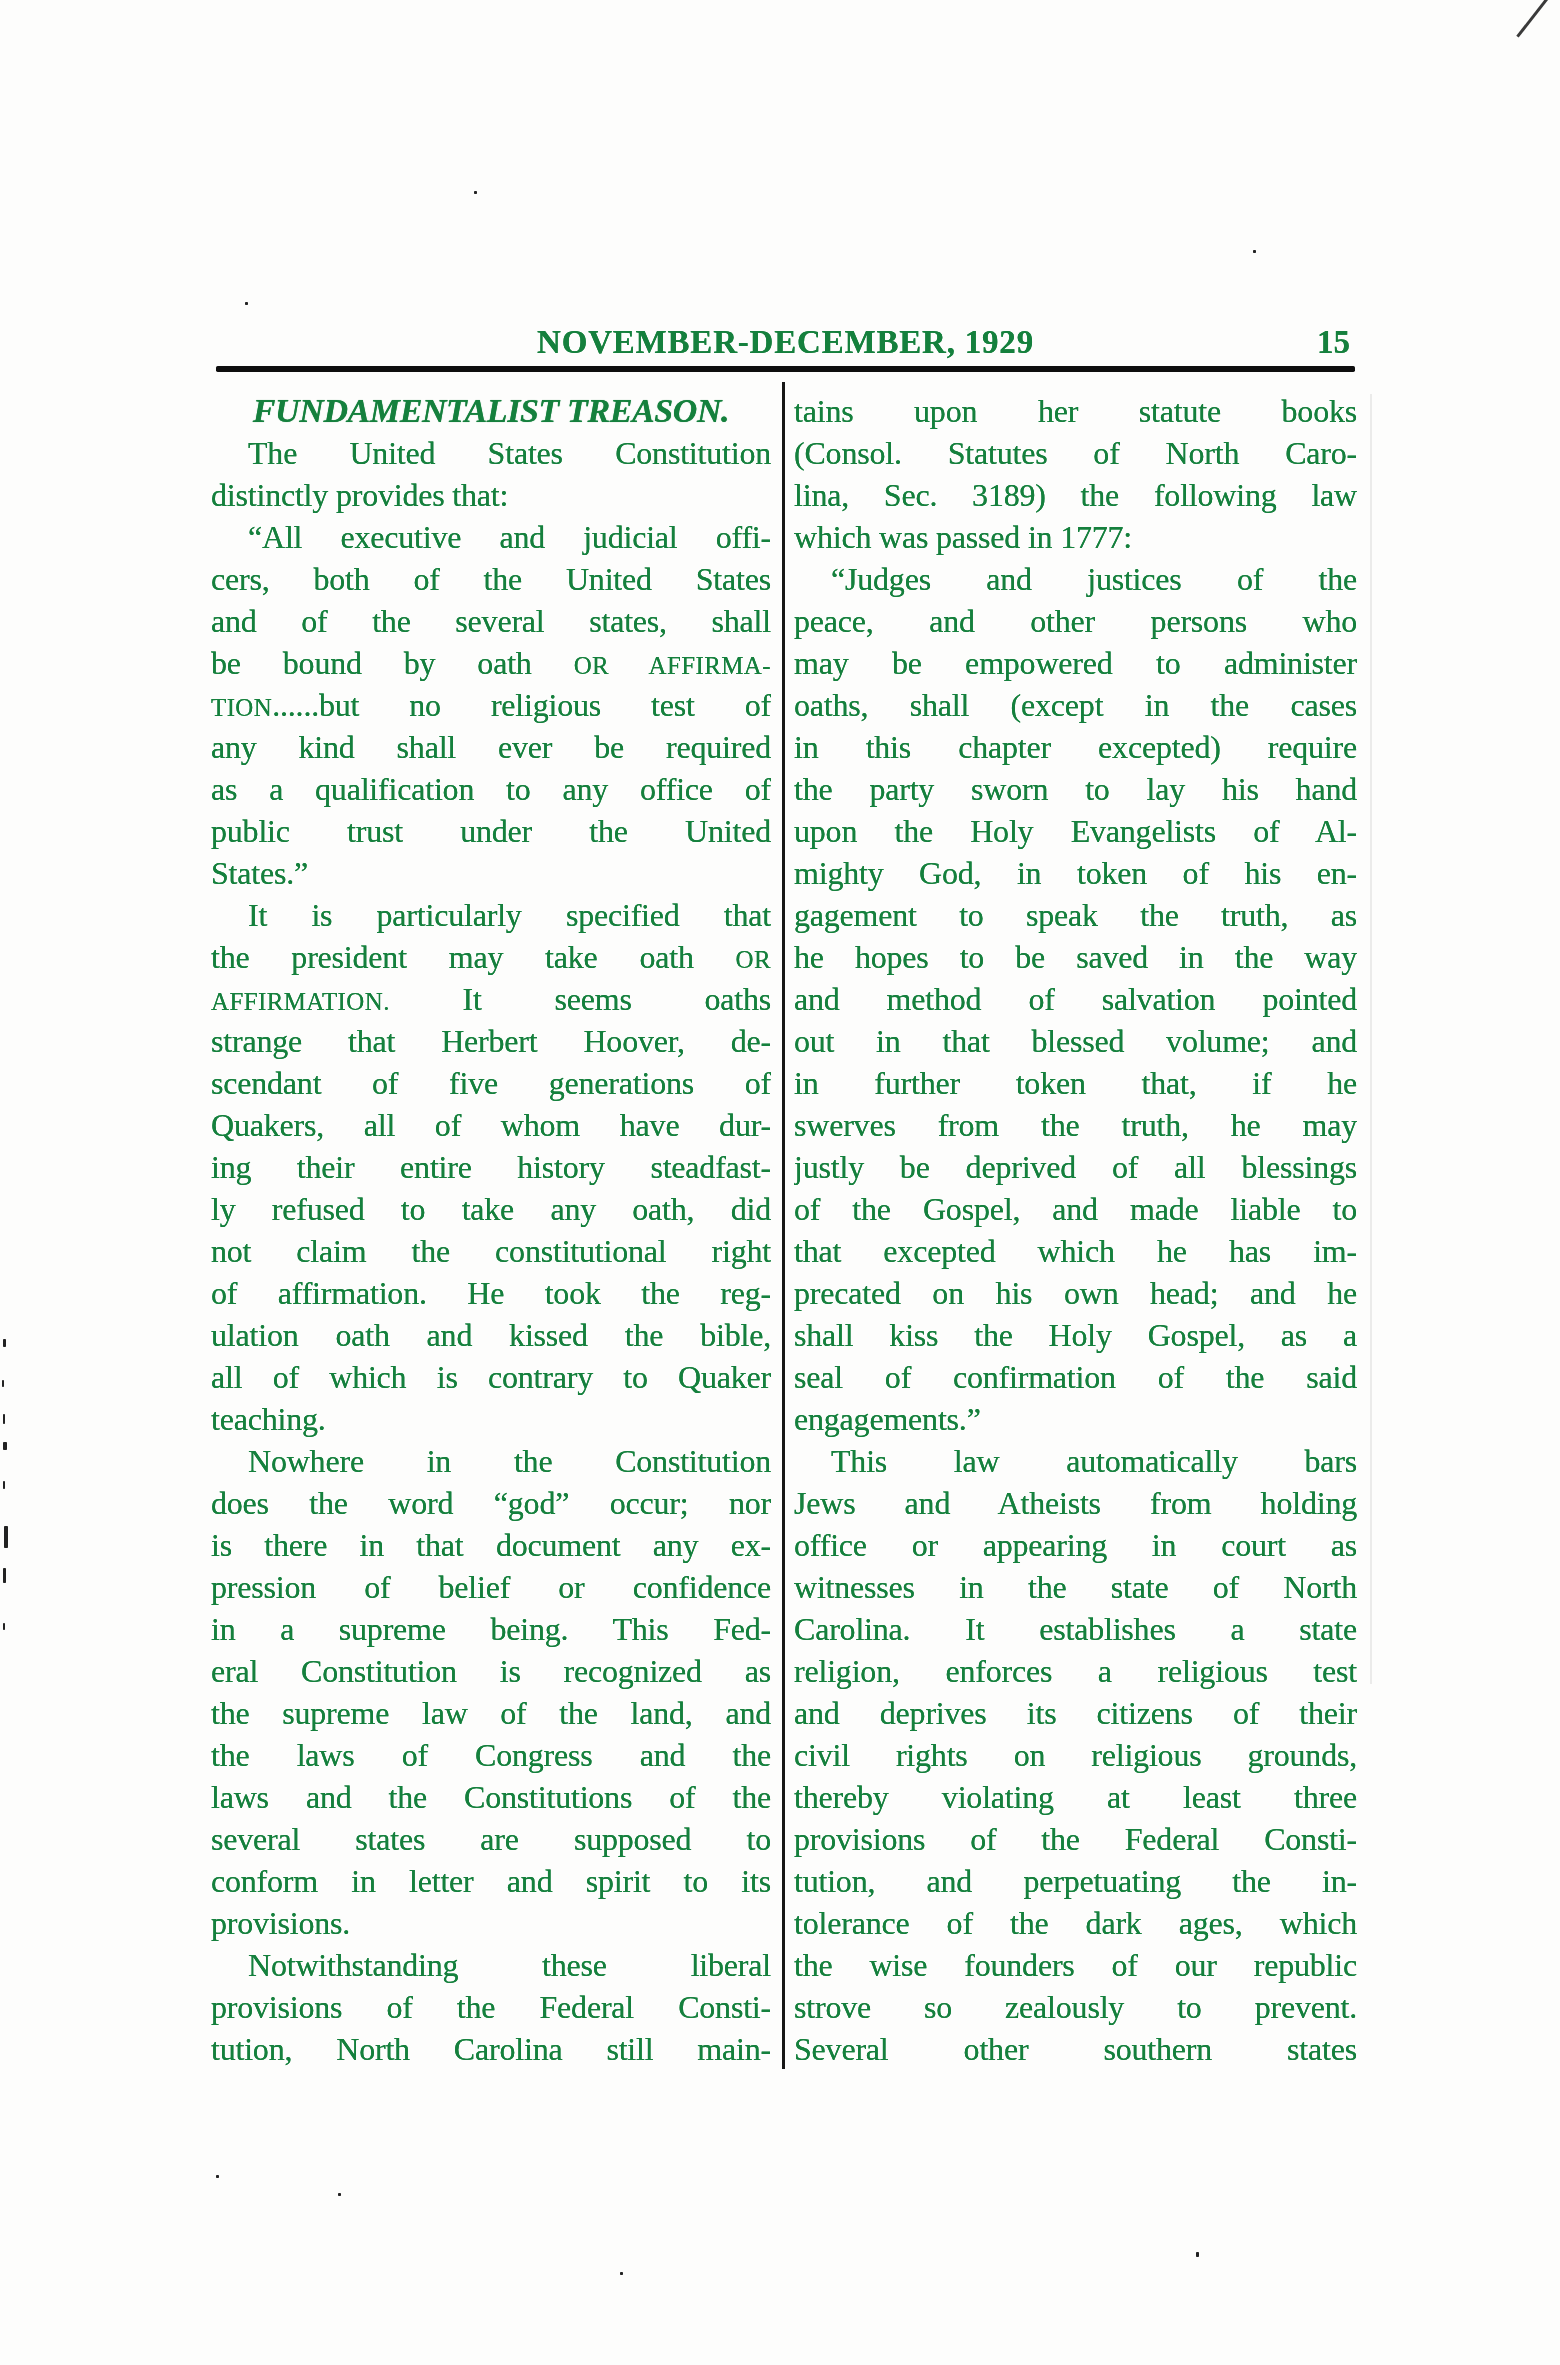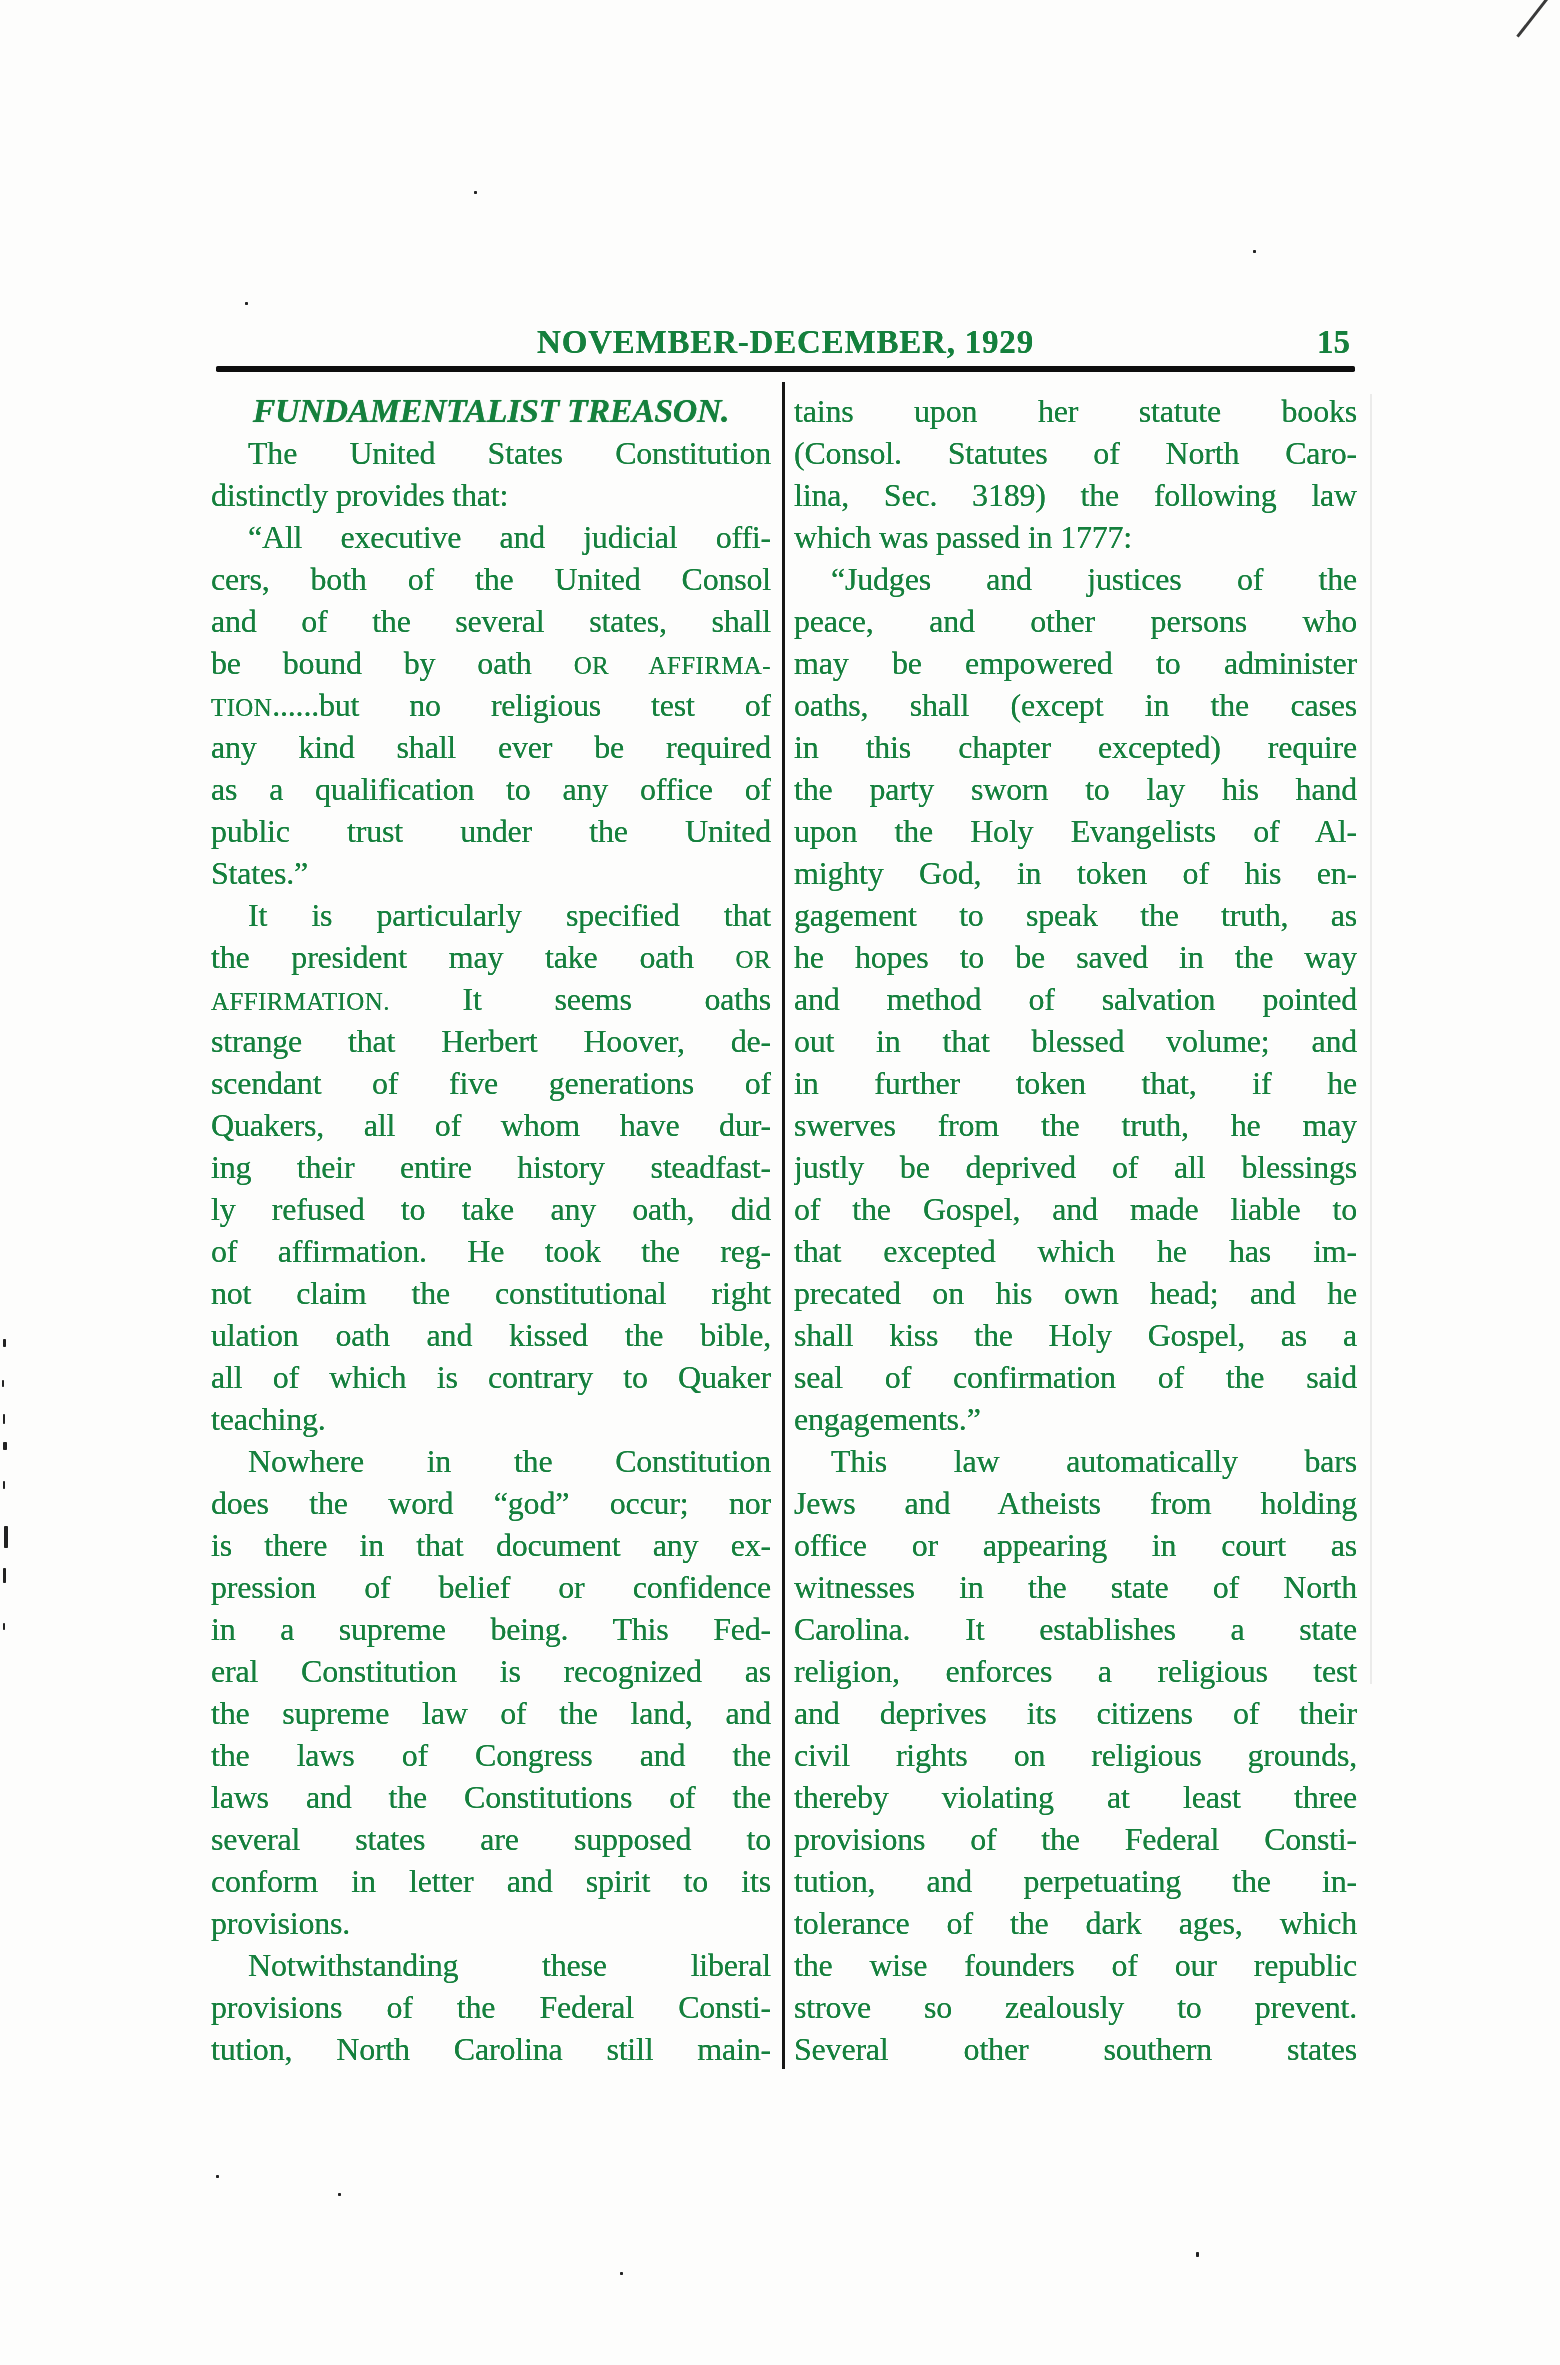--- a/index.html
+++ b/index.html
@@ -76,38 +76,38 @@
   <div class="rule"></div>
   <div class="divider"></div>
   <div class="margin-ghost"></div>
 
   <div class="col col-left">
     <h1 class="article-heading">FUNDAMENTALIST TREASON.</h1>
     <div>
         <div class="line indent"><span>The United States Constitution</span></div>
         <div class="line end"><span>distinctly provides that:</span></div>
         <div class="line indent"><span>“All executive and judicial offi-</span></div>
-        <div class="line"><span>cers, both of the United Consol</span></div>
+        <div class="line"><span>cers, both of the United States</span></div>
         <div class="line"><span>and of the several states, shall</span></div>
         <div class="line"><span>be bound by oath </span><span class="sc">OR AFFIRMA-</span></div>
         <div class="line"><span class="sc">TION</span><span>......but no religious test of</span></div>
         <div class="line"><span>any kind shall ever be required</span></div>
         <div class="line"><span>as a qualification to any office of</span></div>
         <div class="line"><span>public trust under the United</span></div>
         <div class="line end"><span>States.”</span></div>
         <div class="line indent"><span>It is particularly specified that</span></div>
         <div class="line"><span>the president may take oath </span><span class="sc">OR</span></div>
         <div class="line"><span class="sc">AFFIRMATION.</span><span> It seems oaths</span></div>
         <div class="line"><span>strange that Herbert Hoover, de-</span></div>
         <div class="line"><span>scendant of five generations of</span></div>
         <div class="line"><span>Quakers, all of whom have dur-</span></div>
         <div class="line"><span>ing their entire history steadfast-</span></div>
         <div class="line"><span>ly refused to take any oath, did</span></div>
+        <div class="line"><span>not claim the constitutional right</span></div>
         <div class="line"><span>of affirmation. He took the reg-</span></div>
-        <div class="line"><span>not claim the constitutional right</span></div>
         <div class="line"><span>ulation oath and kissed the bible,</span></div>
         <div class="line"><span>all of which is contrary to Quaker</span></div>
         <div class="line end"><span>teaching.</span></div>
         <div class="line indent"><span>Nowhere in the Constitution</span></div>
         <div class="line"><span>does the word “god” occur; nor</span></div>
         <div class="line"><span>is there in that document any ex-</span></div>
         <div class="line"><span>pression of belief or confidence</span></div>
         <div class="line"><span>in a supreme being. This Fed-</span></div>
         <div class="line"><span>eral Constitution is recognized as</span></div>
         <div class="line"><span>the supreme law of the land, and</span></div>

